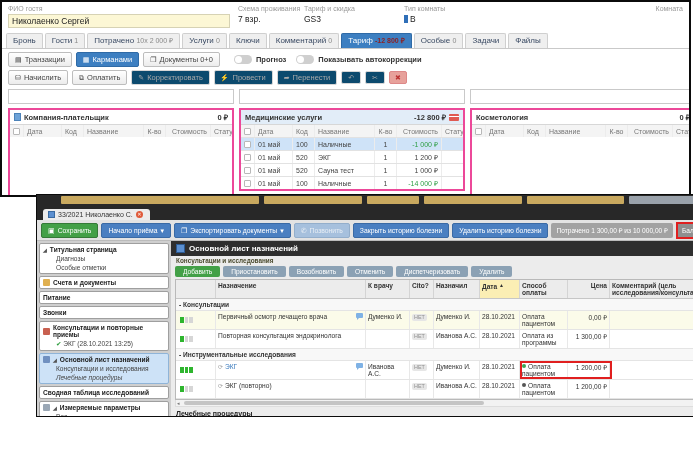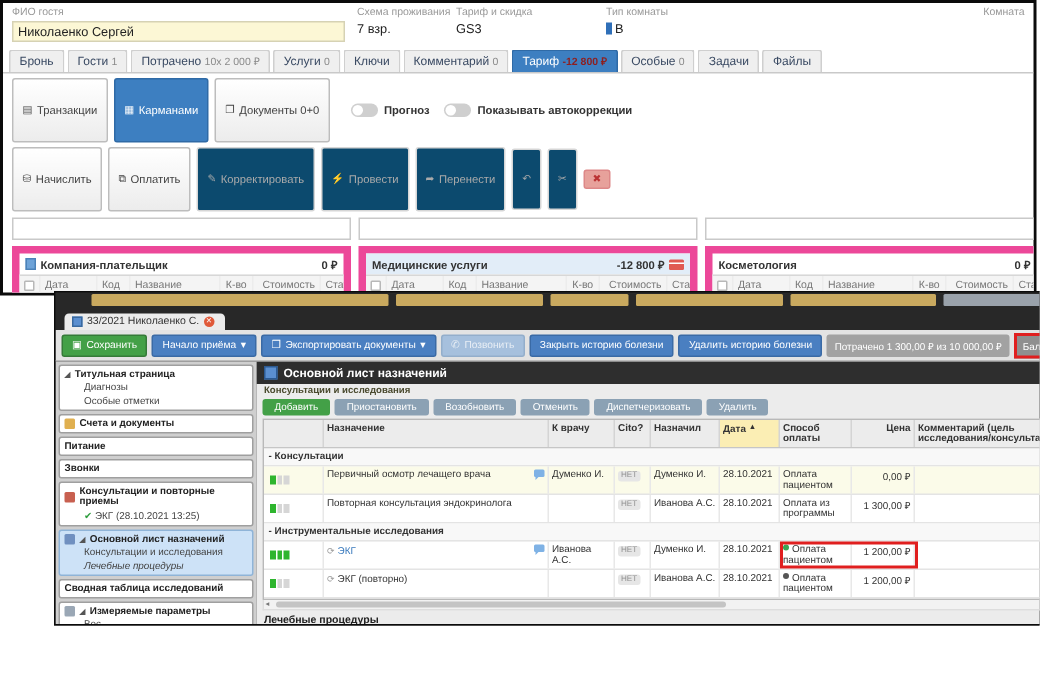--- a/index.html
+++ b/index.html
@@ -18,33 +18,33 @@
   .room { margin-left:auto; text-align:right; }
   .rt-ic { display:inline-block; width:4px; height:8px; background:#2f6fb8; margin-right:2px; vertical-align:-1px; }
 
   .tabs { display:flex; gap:2px; padding:0 4px; border-bottom:1px solid #c9c9c9; align-items:flex-end; height:19px; }
   .tab { font-size:8px; color:#3a4a63; background:#efefef; border:1px solid #cfcfcf; border-bottom:none; border-radius:2px 2px 0 0; padding:2px 6px 3px; white-space:nowrap; cursor:default; }
   .tab .bdg { color:#8a8a8a; font-size:7px; }
   .tab.active { background:#3d7fc1; color:#fff; border-color:#2f6aa6; }
   .tab.active .bdg { color:#8e1f1f; font-weight:bold; }
 
   .tbar { display:flex; gap:4px; align-items:center; padding:3px 6px; }
-  .vbtn, .abtn { display:inline-flex; gap:3px; align-items:center; font-size:7.5px; color:#444; background:linear-gradient(#fff,#ececec); border:1px solid #bdbdbd; border-radius:2px; padding:16px 6px; white-space:nowrap; }
+  .vbtn, .abtn { display:inline-flex; gap:3px; align-items:center; font-size:7.5px; color:#444; background:linear-gradient(#fff,#ececec); border:1px solid #bdbdbd; border-radius:2px; padding:2px 6px; white-space:nowrap; }
   .vbtn.active { background:#3d7fc1; color:#fff; border-color:#2f6aa6; }
   .abtn.disabled { color:#aaa; border-color:#d6d6d6; background:#0c4a6e; }
   .abtn.danger { background:#e7a19b; border-color:#d88; color:#b33; padding:2px 5px; }
   .ic { font-size:7px; line-height:1; }
   .toggle { width:18px; height:9px; background:#cfcfcf; border-radius:5px; position:relative; }
   .toggle::after { content:""; position:absolute; left:1px; top:1px; width:7px; height:7px; border-radius:50%; background:#fff; }
   .tog-label { font-size:7.5px; color:#333; font-weight:bold; margin-right:6px; }
 
   .cols { display:flex; gap:5px; padding:1px 6px 0; }
   .col { width:226px; }
   .emptybox { height:15px; border:1px solid #c9c9c9; background:#fff; margin-bottom:4px; }
-  .panel { border:5px solid #ec4899; background:#fff; }
+  .panel { border:2px solid #ec4899; background:#fff; }
   .p-title { display:flex; align-items:center; gap:3px; padding:2px 4px; font-size:7.5px; font-weight:bold; color:#333; }
   .p-title.blue { background:#e2edf8; }
   .p-total { margin-left:auto; font-weight:bold; }
   .doc-ic { width:7px; height:8px; background:#6ea3d8; border:1px solid #4c82b8; }
   .card-ic { width:10px; height:7px; background:#e05a52; border-radius:1px; position:relative; }
   .card-ic::after { content:""; position:absolute; left:0; right:0; top:2px; height:1.5px; background:#fff; }
   .trow { display:flex; border-top:1px solid #e2e2e2; align-items:center; font-size:7px; color:#444; height:13px; }
   .trow.head { background:#f4f4f4; color:#777; border-top:1px solid #d7d7d7; }
   .trow.sel { background:#cfe3f8; }
   .tc { padding:0 3px; overflow:hidden; white-space:nowrap; border-right:1px solid #ececec; height:100%; display:flex; align-items:center; }

